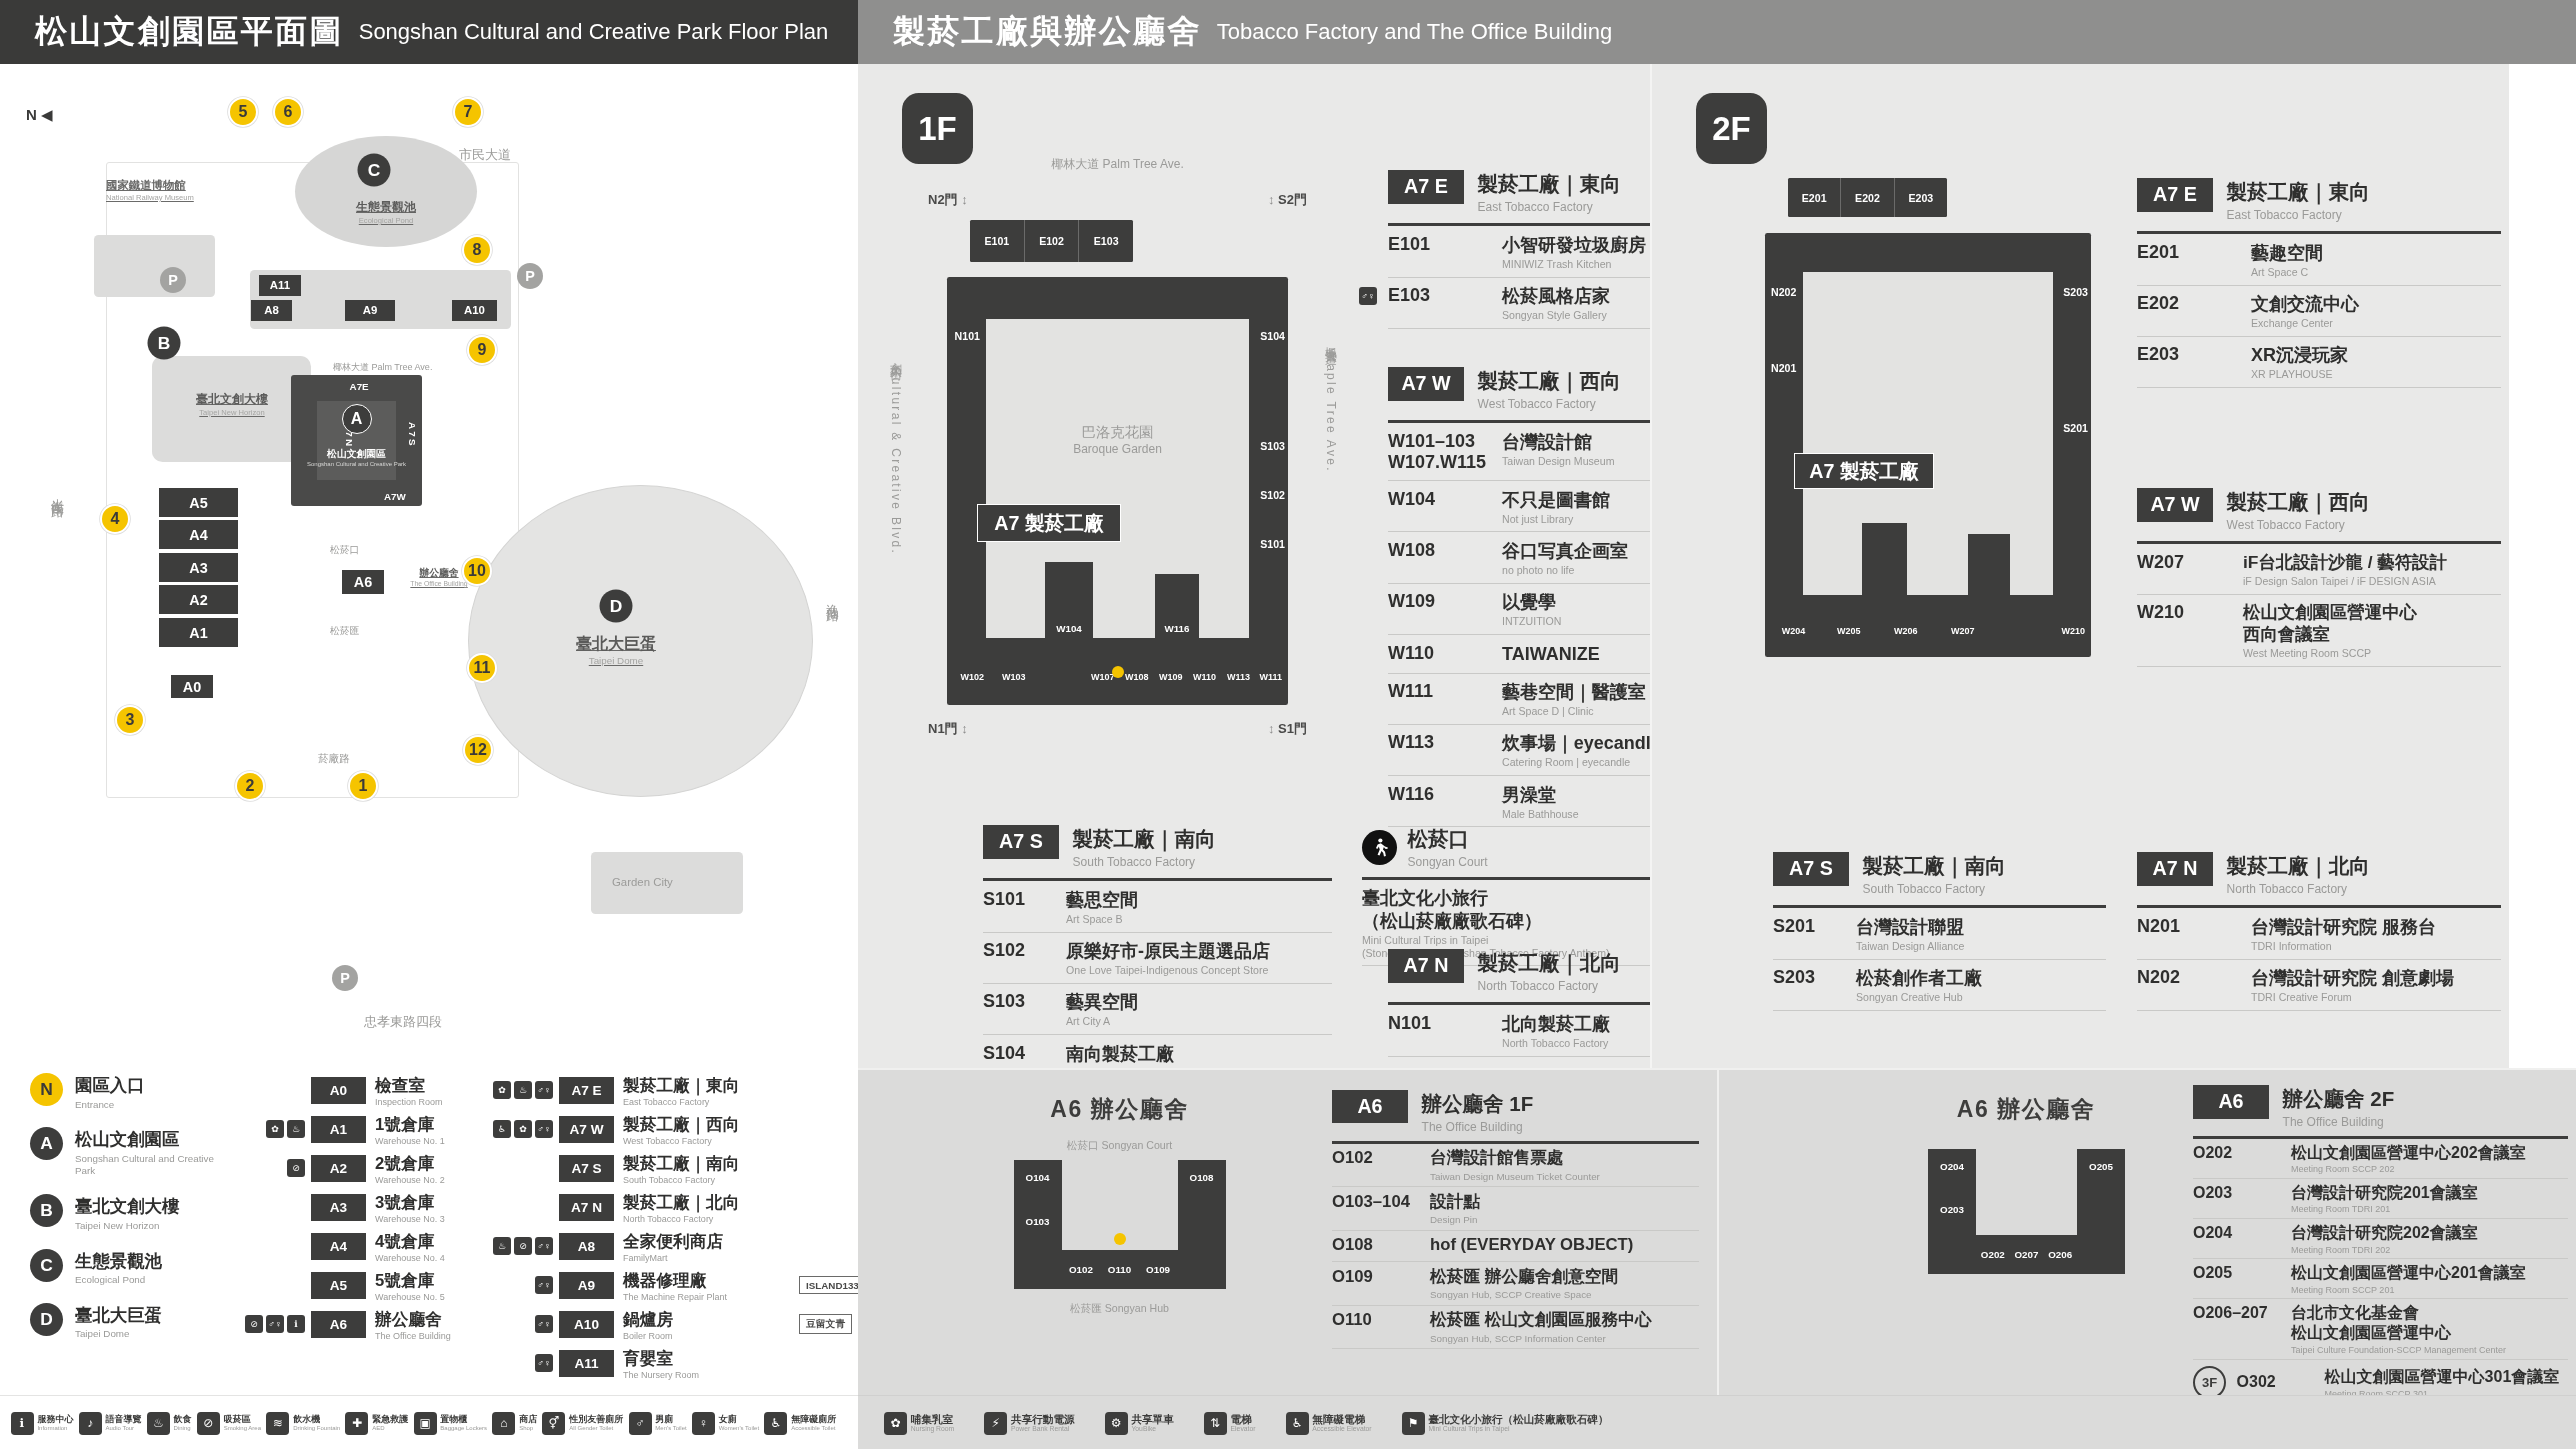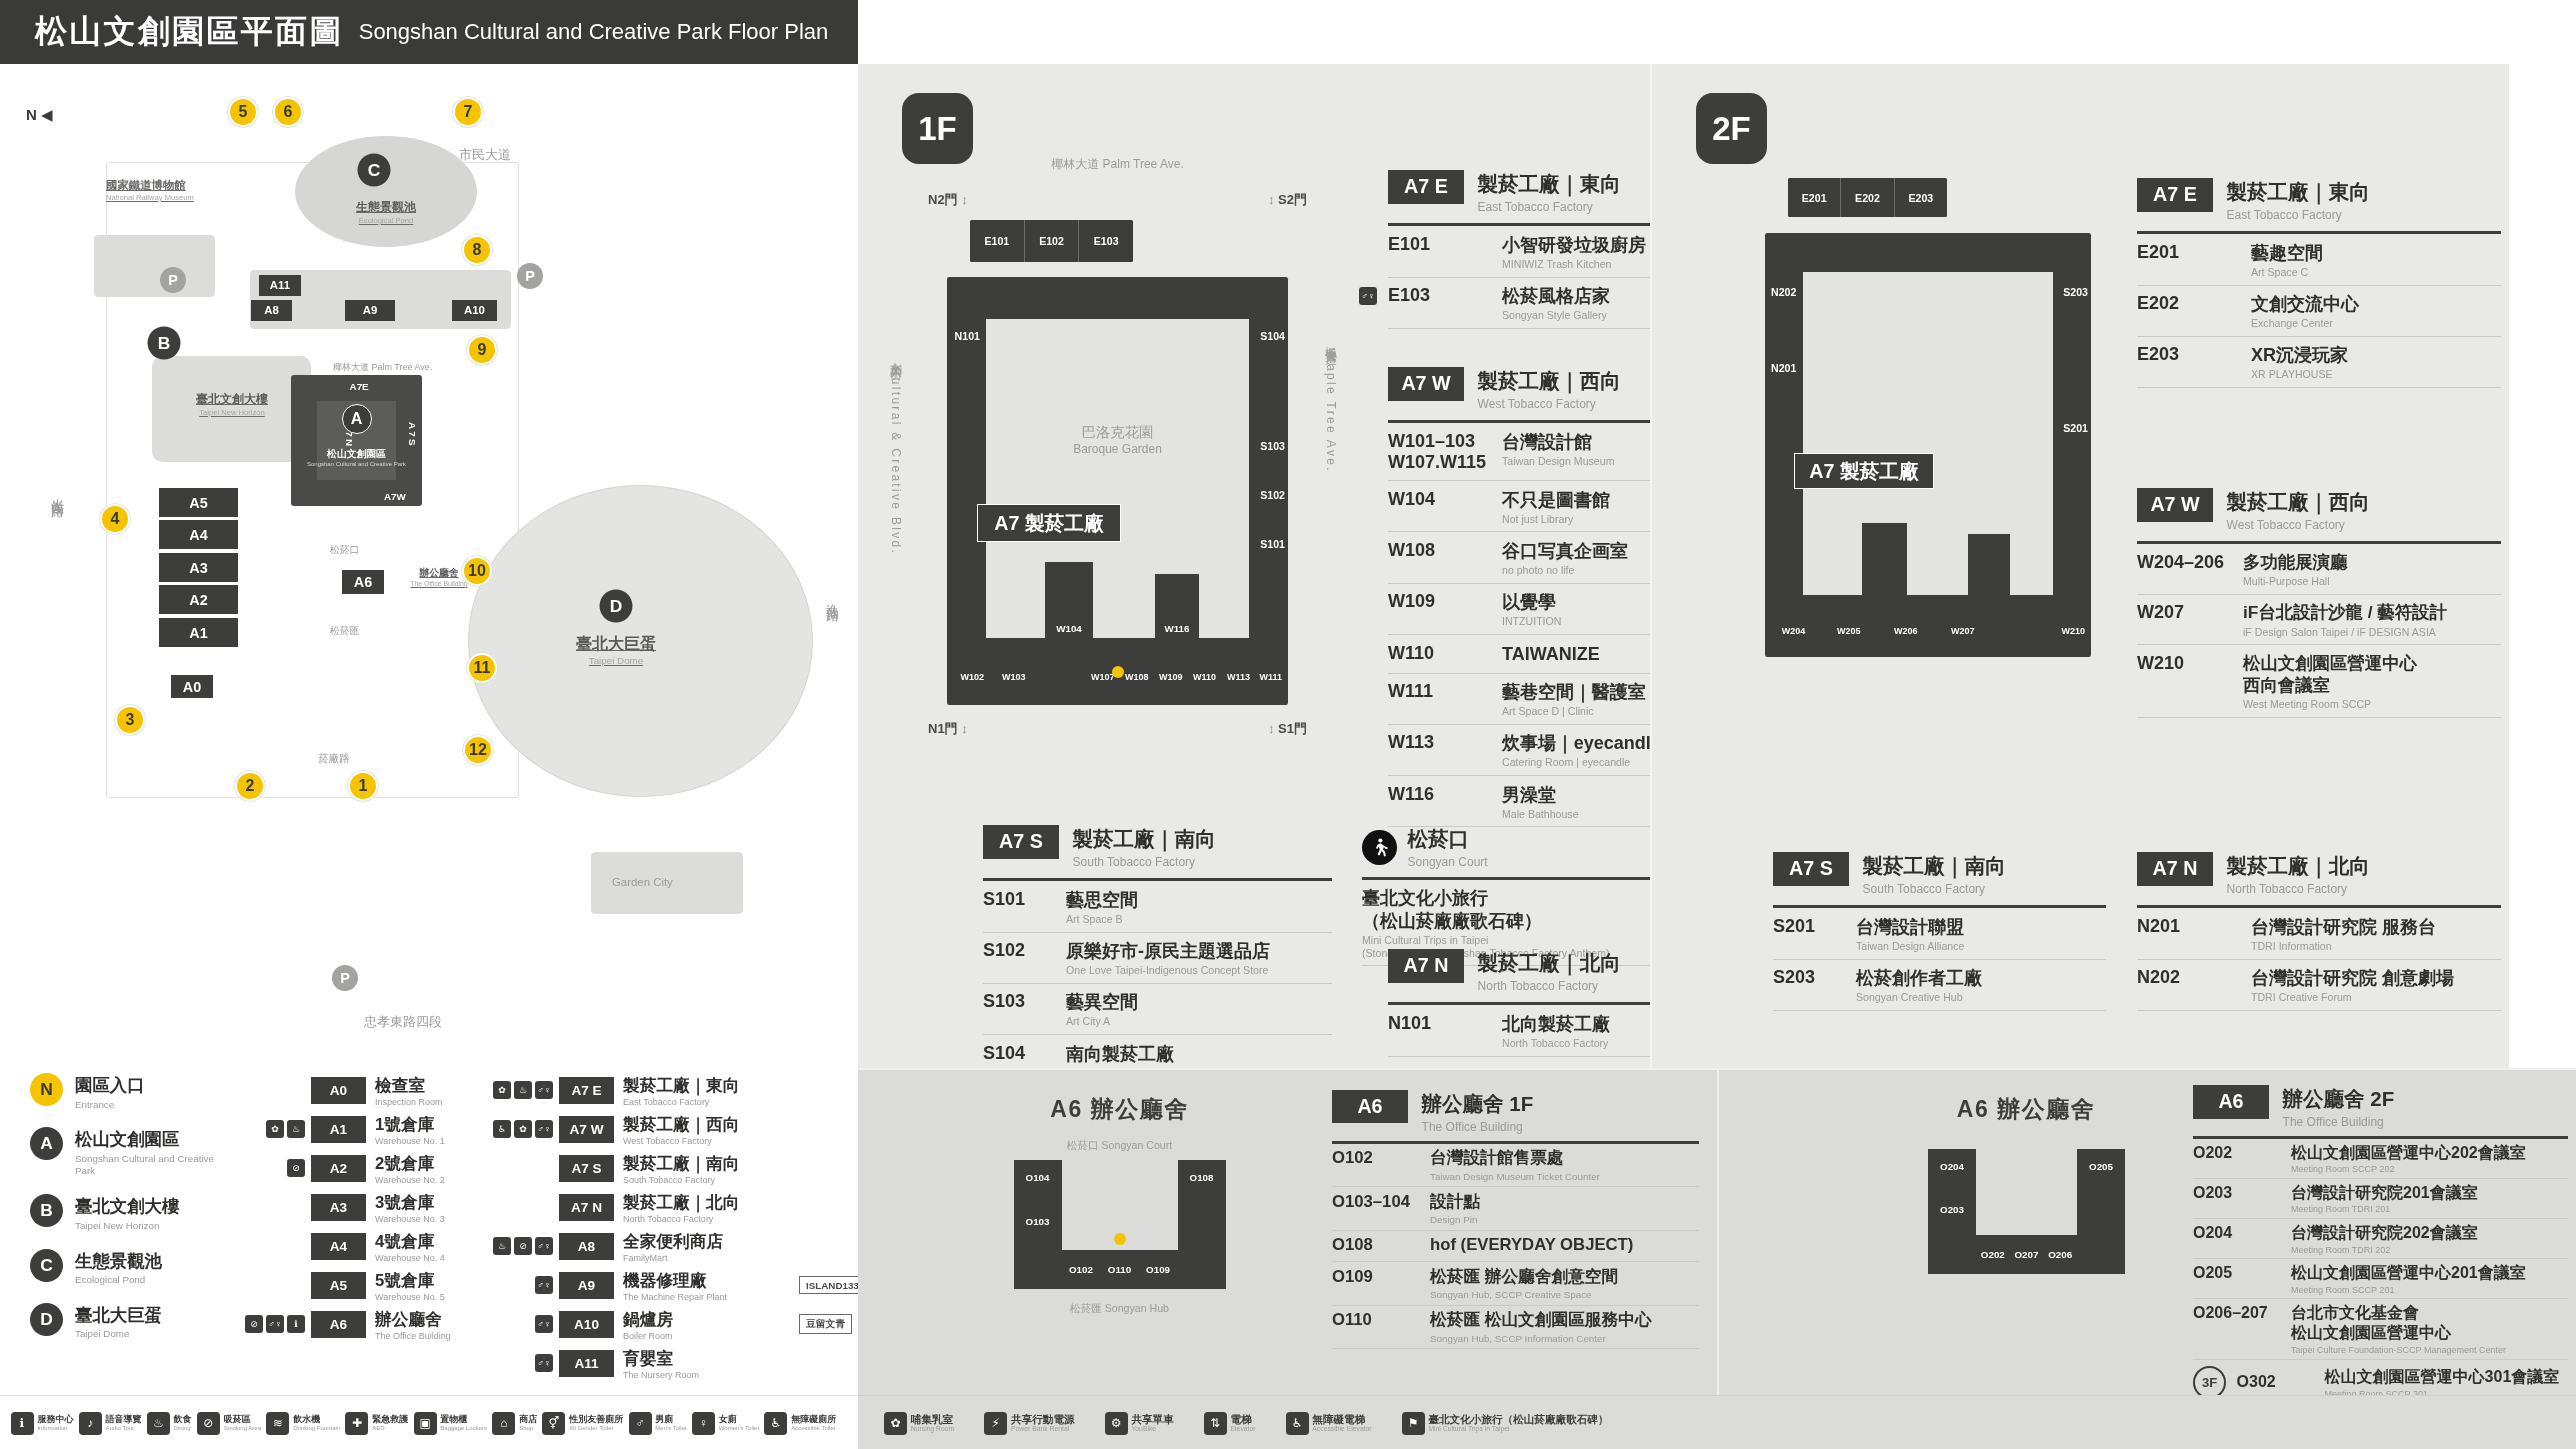--- a/index.html
+++ b/index.html
@@ -134,20 +134,24 @@
 </style>
 </head>
 <body>
 
 <div id="page">
 
   <div class="hdr hdr-left">
     <span class="zh">松山文創園區平面圖</span>
     <span class="en">Songshan Cultural and Creative Park Floor Plan</span>
   </div>
+  <div class="hdr hdr-right">
+    <span class="zh">製菸工廠與辦公廳舍</span>
+    <span class="en">Tobacco Factory and The Office Building</span>
+  </div>
 
   <div class="map-panel">
     <div class="compass"><span>N</span> ◀</div>
 
     <div class="street" style="left:485px;top:82px;transform:translateX(-50%);">市民大道</div>
     <div class="street vtext" style="left:48px;top:424px;">光復南路</div>
     <div class="street" style="left:364px;top:949px;">忠孝東路四段</div>
     <div class="street" style="left:318px;top:688px;font-size:10.6px;">菸廠路</div>
     <div class="street vtext" style="left:823px;top:530px;">逸仙路</div>
     <div class="street" style="left:333px;top:297px;font-size:9px;"><span>椰林大道</span> <span>Palm Tree Ave.</span></div>
@@ -793,27 +797,20 @@
     <div class="lsec" style="left:485px;top:424px;width:364px;">
       <div class="sec-head">
         <span class="sec-badge">A7 W</span>
         <span>
             <span class="sec-zh">製菸工廠｜西向</span>
             <span class="sec-en">West Tobacco Factory</span>
           </span>
       </div>
       <div>
 
-          <div class="room-row">
-            <span class="room-code" style="flex-basis:106px;">W204–206</span>
-            <span>
-              <span class="room-zh" style="font-size:17.4px;">多功能展演廳</span>
-              <span class="room-en">Multi-Purpose Hall</span>
-            </span>
-          </div>
 
           <div class="room-row">
             <span class="room-code" style="flex-basis:106px;">W207</span>
             <span>
               <span class="room-zh" style="font-size:17.4px;">iF台北設計沙龍 / 藝符設計</span>
               <span class="room-en">iF Design Salon Taipei / iF DESIGN ASIA</span>
             </span>
           </div>
 
           <div class="room-row">

